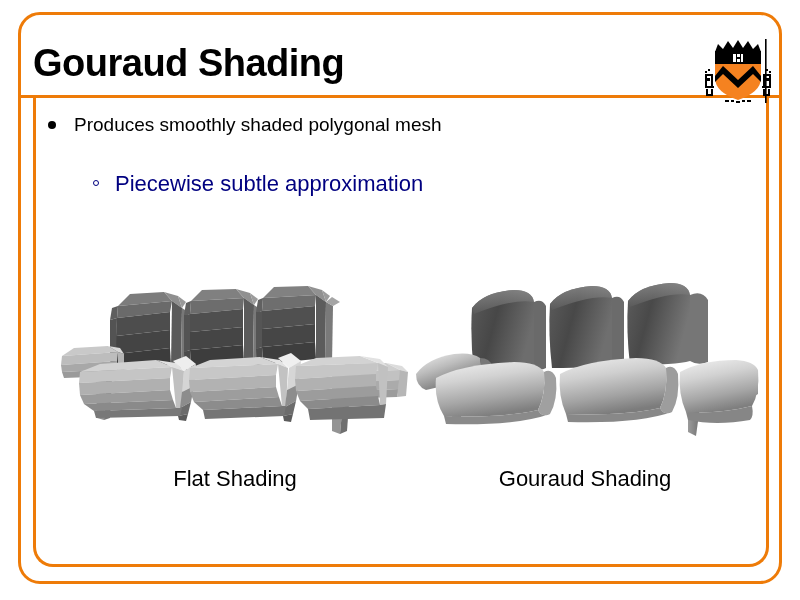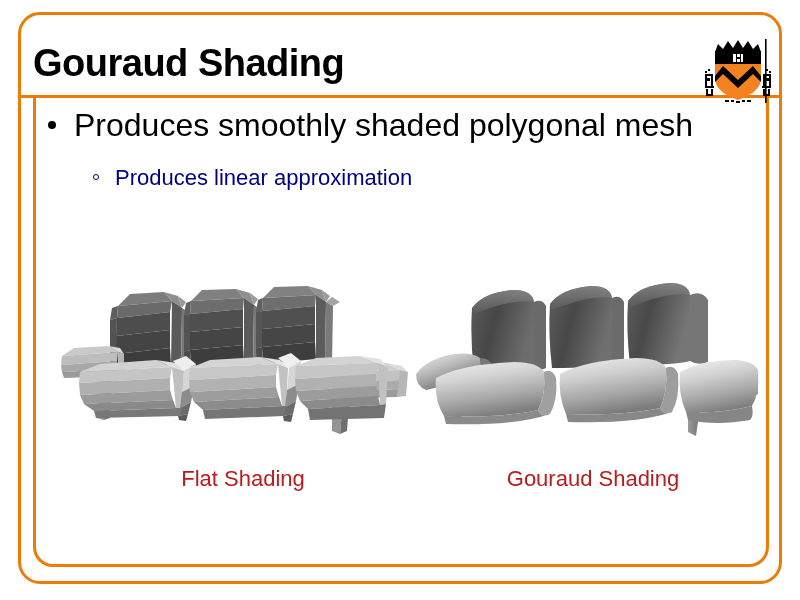--- a/index.html
+++ b/index.html
@@ -77,24 +77,24 @@
 
   
   #content {
     position: absolute;
     left: 40px; top: 108px;
     width: 730px;
   }
   .bullet-l1 {
     position: relative;
     padding-left: 34px;
-    font-size: 32px;
+    font-size: 19px;
     color: #000000;
     line-height: 34px;
-    margin-bottom: 18px;
+    margin-bottom: 24px;
     white-space: nowrap;
   }
   .bullet-l1 .marker {
     position: absolute;
     left: 8px; top: 13px;
     width: 8px; height: 8px;
     border-radius: 50%;
     background: #000000;
   }
   .bullet-l2 {
@@ -131,25 +131,25 @@
   #figure-gouraud { left: 370px; }
   .figure-img {
     position: absolute;
     left: 0; top: 0;
     width: 350px; height: 180px;
   }
   .figure-img svg { display: block; }
   .figure-caption {
     position: absolute;
     top: 198px;
-    left: 8px;
+    left: 0;
     width: 350px;
     text-align: center;
     font-size: 22px;
-    color: #b91c1c;
+    color: #000000;
     white-space: nowrap;
   }
 </style>
 </head>
 <body>
 
 <div id="slide">
 
   <div class="frame-outer"></div>
   <div class="frame-sep"></div>
@@ -215,21 +215,21 @@
 
   <div id="content">
 
     <div class="bullet-l1">
       <span class="marker"></span>
       <span>Produces smoothly shaded polygonal mesh</span>
     </div>
 
     <div class="bullet-l2">
       <span class="marker"></span>
-      <span>Produces linear approximation</span>
+      <span>Piecewise subtle approximation</span>
     </div>
 
 
   </div>
 
   <div id="figures">
 
     <div class="figure" id="figure-flat">
       <div class="figure-img">
         <svg width="350" height="180" viewBox="0 0 350 180" xmlns="http://www.w3.org/2000/svg">

